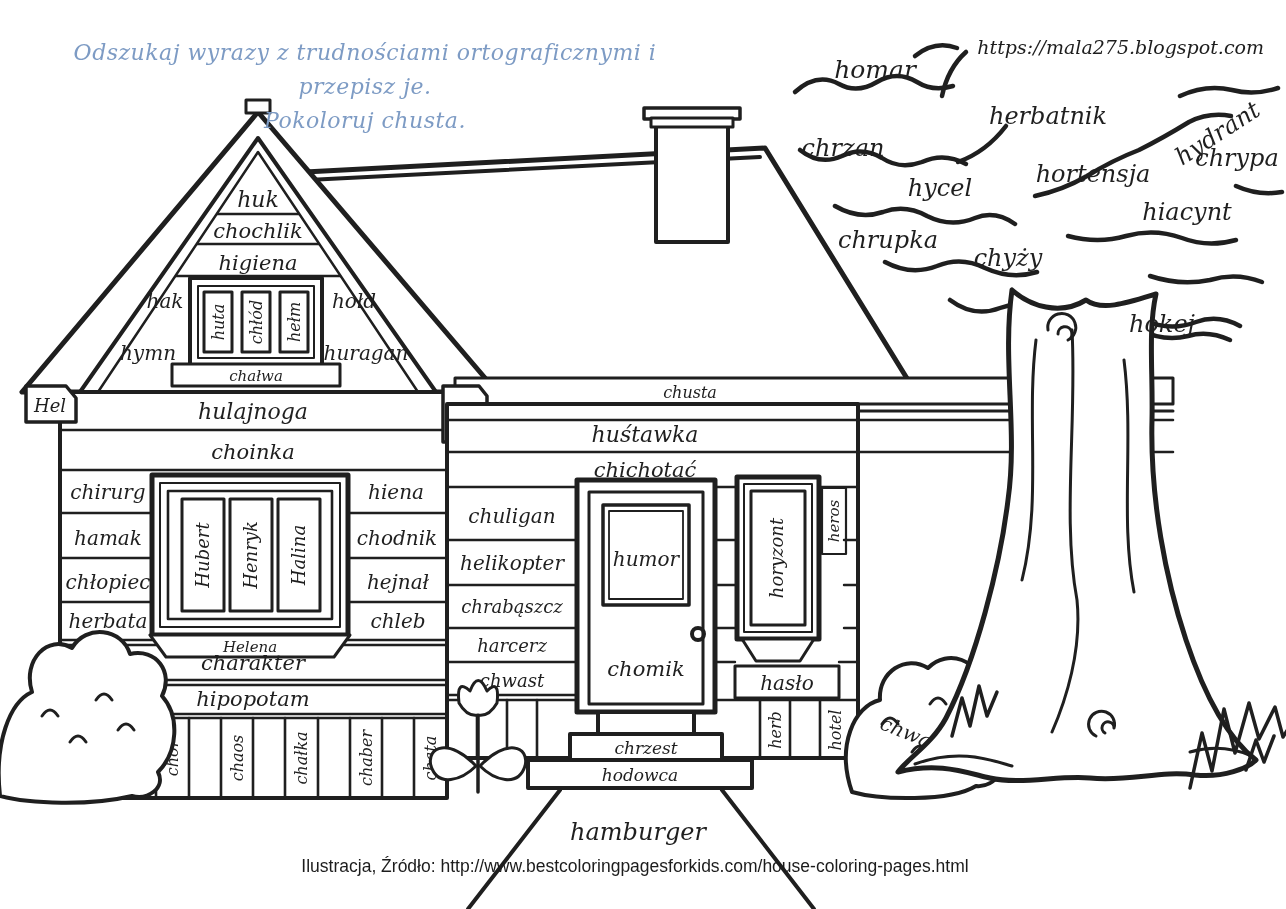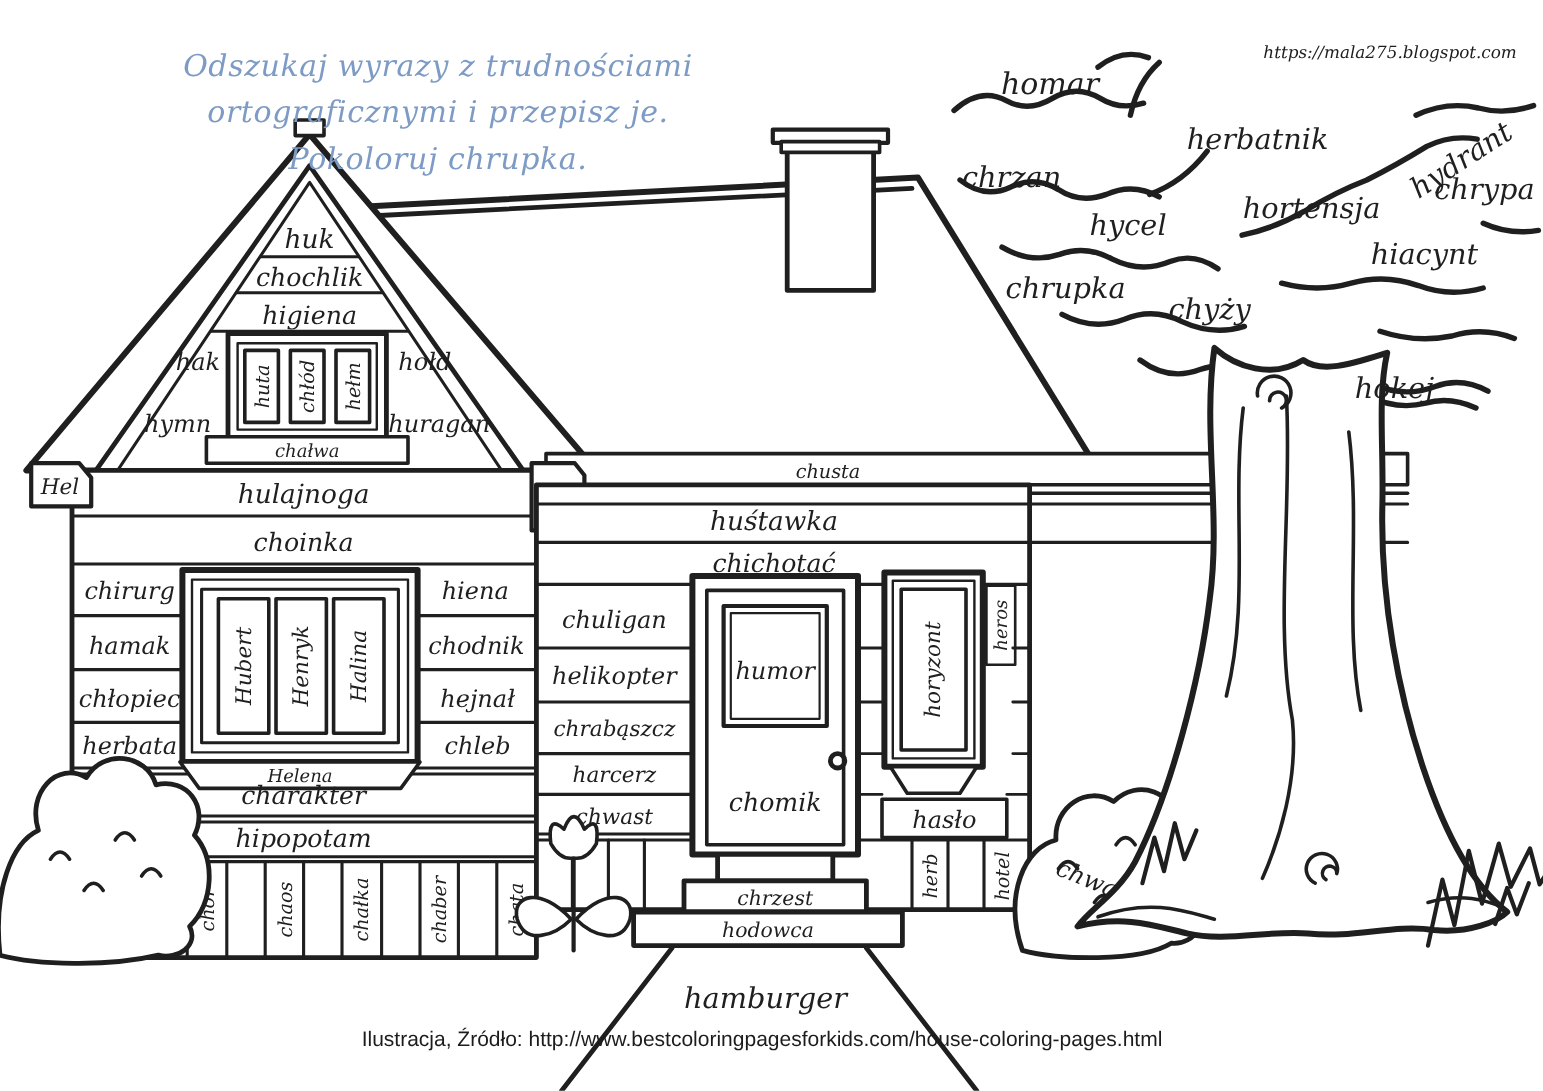--- a/index.html
+++ b/index.html
@@ -3,24 +3,24 @@
 <meta charset="utf-8">
 <style>
   html,body{margin:0;padding:0;}
   body{
     width:1286px;height:909px;position:relative;background:#ffffff;
     font-family:"DejaVu Serif",serif;overflow:hidden;
   }
   .stage{position:absolute;inset:0;}
   .instructions{
     position:absolute;left:55px;top:36px;width:620px;text-align:center;
-    font-style:italic;font-size:25px;line-height:1.55;letter-spacing:.5px;
+    font-style:italic;font-size:22px;line-height:1.55;letter-spacing:.5px;
   }
   .watermark{
-    position:absolute;right:22px;top:36px;font-style:italic;font-size:14px;color:#1d1d1d;
+    position:absolute;right:22px;top:36px;font-style:italic;font-size:19px;color:#1d1d1d;
   }
   .credit{
     position:absolute;left:0;right:16px;top:856px;text-align:center;
     font-family:"Liberation Sans",sans-serif;font-size:17.5px;color:#1c1c1c;font-style:normal;
   }
   svg{position:absolute;left:0;top:0;}
   svg text{
     font-family:"DejaVu Serif",serif;font-style:italic;fill:#1f1f1f;
   }
   .ln{stroke:#1f1f1f;fill:none;stroke-linecap:round;stroke-linejoin:round;}
@@ -274,17 +274,17 @@
 
   <g class="ln" stroke-width="3.5">
     <path d="M952,736 l10,-38 l8,28 l9,-40 l8,30 l10,-24"></path>
     <path d="M1190,788 l12,-55 l10,38 l12,-62 l11,44 l14,-50 l10,36 l16,-32 l8,30 l14,-22"></path>
     <path d="M1246,770 l10,-30 l8,22 l10,-26"></path>
   </g>
 </svg>
 
   <div class="instructions" style="color: rgb(125, 155, 196);">
     <div>Odszukaj wyrazy z trudnościami ortograficznymi i przepisz je.</div>
-    <div>Pokoloruj chrupka.</div>
+    <div>Pokoloruj chusta.</div>
   </div>
   <div class="watermark">https://mala275.blogspot.com</div>
   <div class="credit">Ilustracja, Źródło: http://www.bestcoloringpagesforkids.com/house-coloring-pages.html</div>
 </div>
 
 </body></html>

